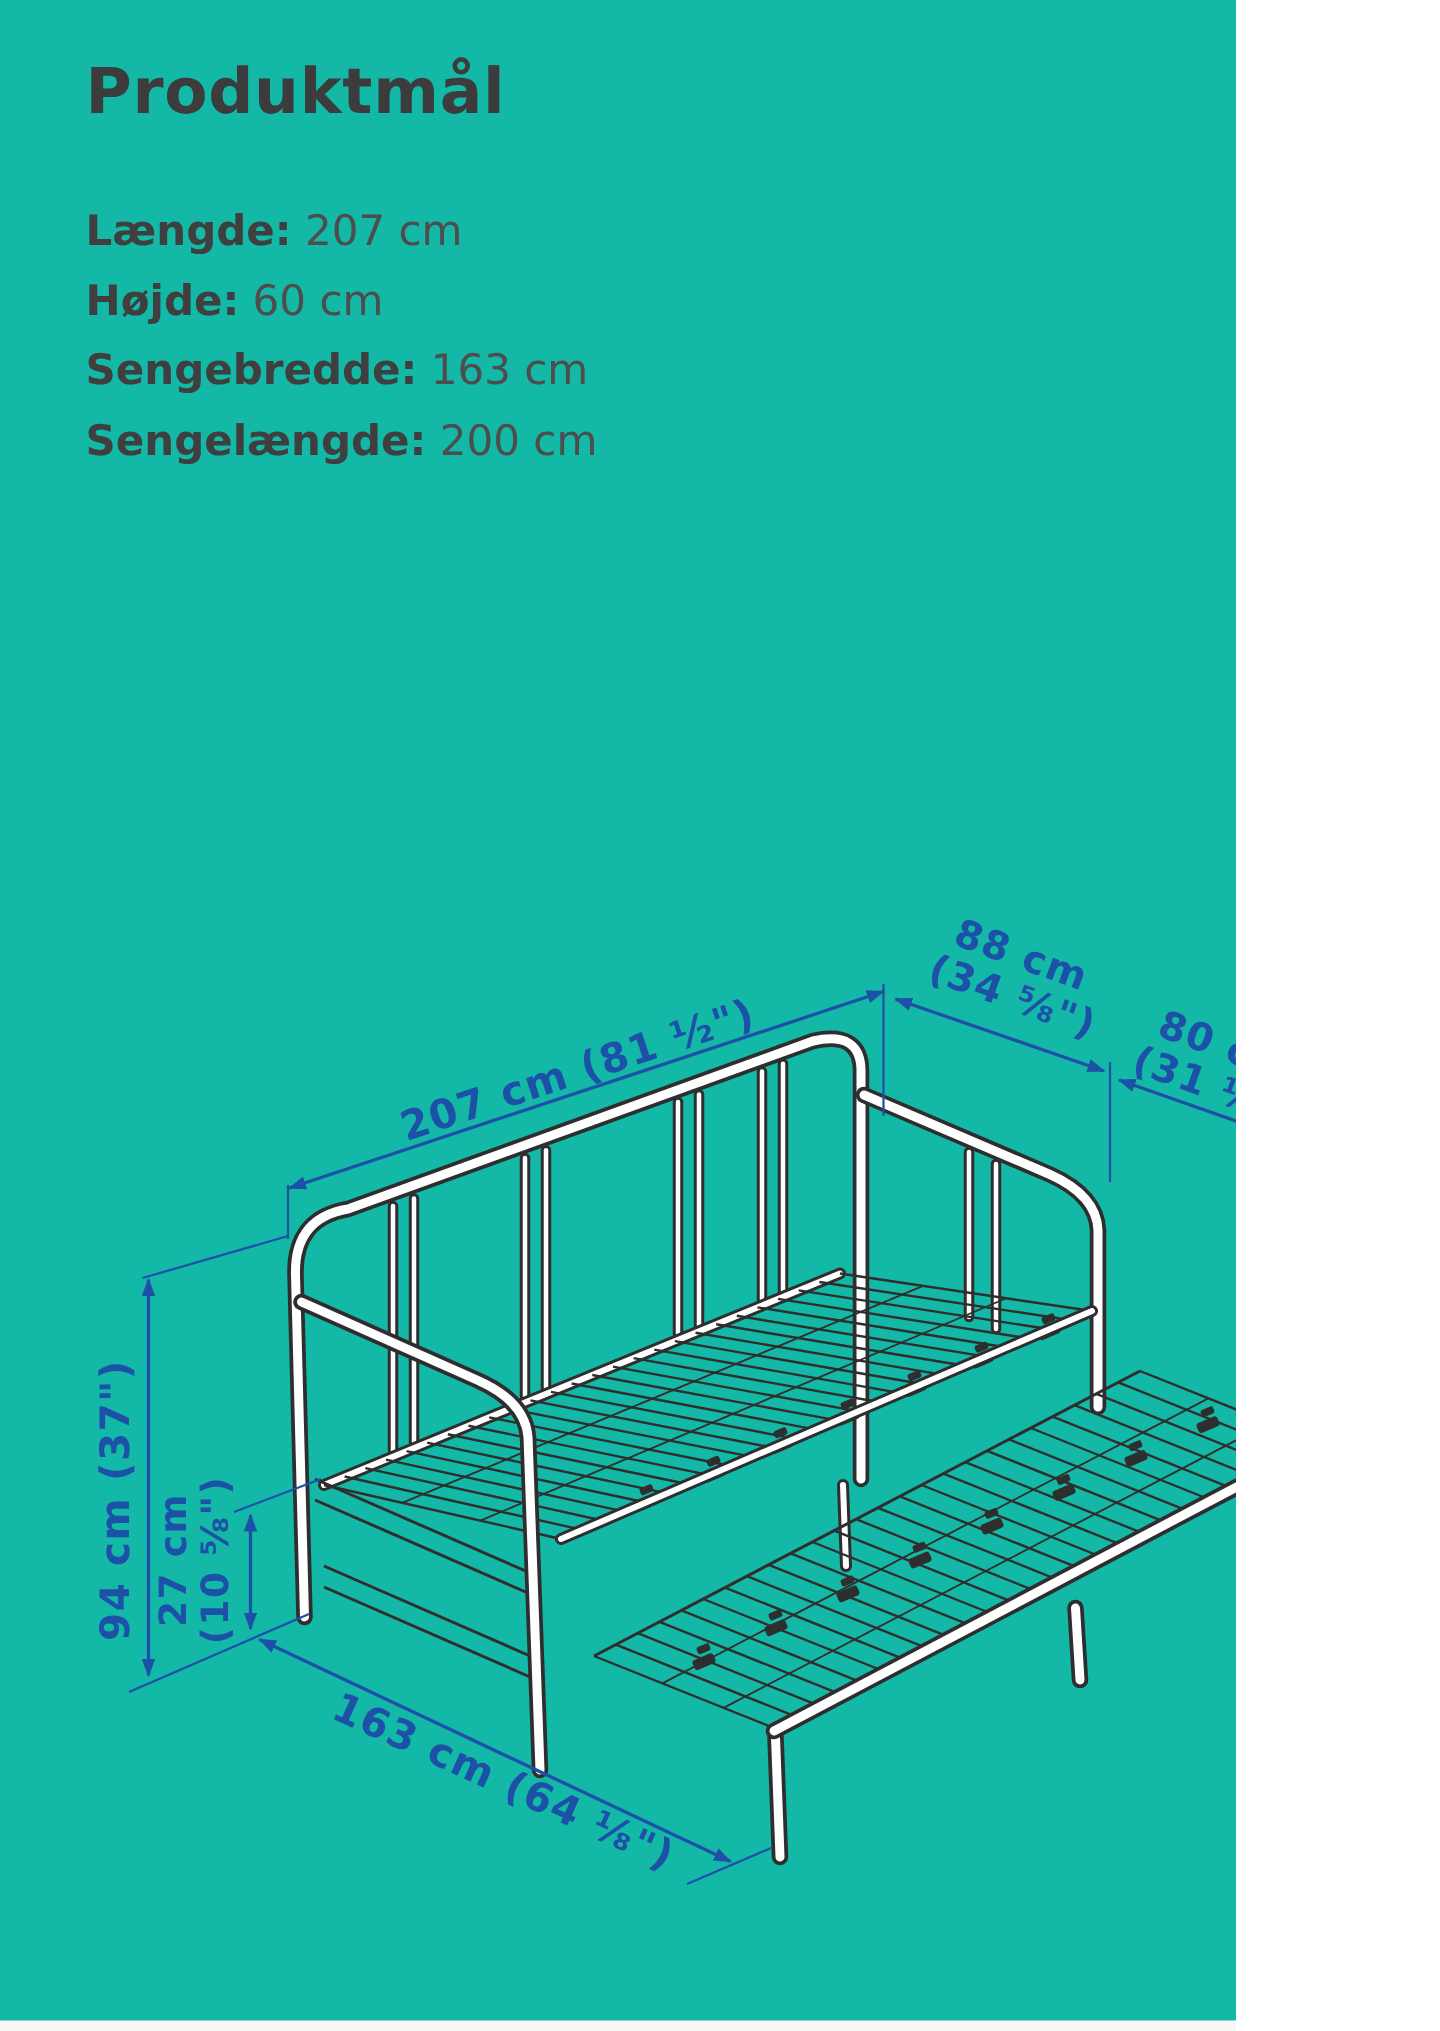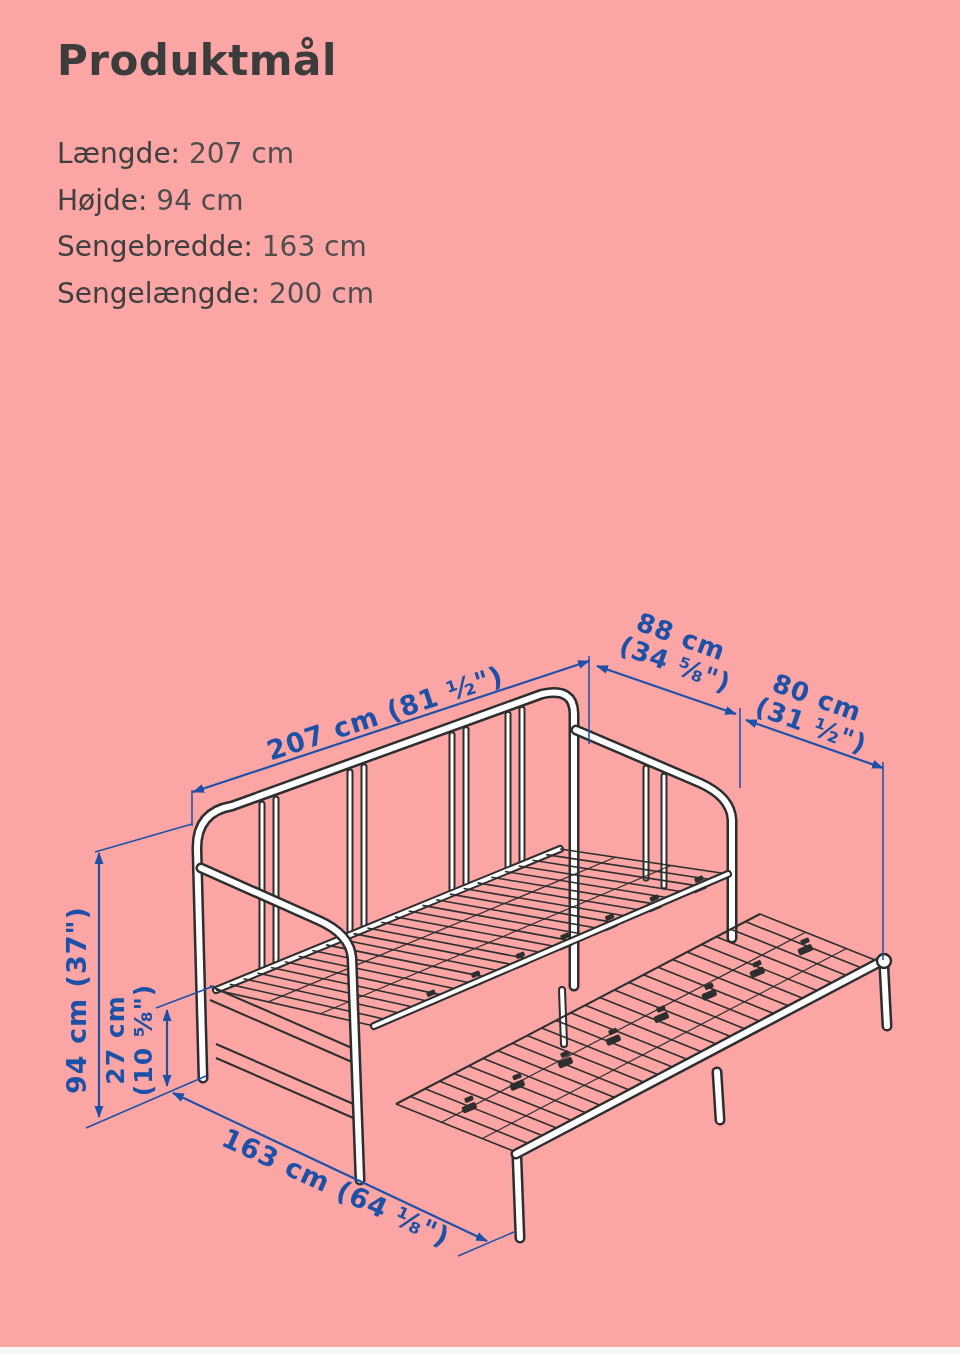--- a/index.html
+++ b/index.html
@@ -1,34 +1,34 @@
 <!DOCTYPE html>
 <html><head>
 <meta charset="utf-8">
 <style>
   html,body{margin:0;padding:0;background:#ffffff;}
   .page{
     position:relative;
-    width:960px;height:1354px;
-    background:#fca5a5;
+    width:824px;height:1354px;
+    background:#14b8a6;
     overflow:hidden;
     font-family:"DejaVu Sans","Liberation Sans",sans-serif;
   }
   .page-title{
     position:absolute;left:57px;top:36px;
     font-size:42px;font-weight:700;color:#3c3c3c;
     letter-spacing:0.5px;margin:0;
   }
   .spec-list{
     position:absolute;left:57px;top:131px;
     font-size:28px;color:#4a4a4a;
     line-height:46.7px;
   }
   .spec-row{white-space:nowrap;}
-  .spec-label{font-weight:400;color:#3f3f3f;}
+  .spec-label{font-weight:700;color:#3f3f3f;}
   .spec-value{font-weight:400;color:#4d4d4d;}
   .diagram-svg{position:absolute;left:0;top:0;}
   .bottom-strip{
     position:absolute;left:0;bottom:0;width:960px;height:7px;
     background:#f7f7f8;
   }
   
   .tube-o{fill:none;stroke:#2e2e2e;stroke-width:11;stroke-linejoin:round;stroke-linecap:round;}
   .tube-i{fill:none;stroke:#ffffff;stroke-width:6;stroke-linejoin:round;stroke-linecap:round;}
   .rail-o{fill:none;stroke:#2e2e2e;stroke-width:8;stroke-linecap:round;}
@@ -52,21 +52,21 @@
 </style>
 </head>
 <body>
 
 <div class="page">
 
   <h1 class="page-title">Produktmål</h1>
 
   <div class="spec-list">
     <div class="spec-row"><span class="spec-label">Længde:</span> <span class="spec-value">207 cm</span></div>
-    <div class="spec-row"><span class="spec-label">Højde:</span> <span class="spec-value">94 cm</span></div>
+    <div class="spec-row"><span class="spec-label">Højde:</span> <span class="spec-value">60 cm</span></div>
     <div class="spec-row"><span class="spec-label">Sengebredde:</span> <span class="spec-value">163 cm</span></div>
     <div class="spec-row"><span class="spec-label">Sengelængde:</span> <span class="spec-value">200 cm</span></div>
   </div>
 
   <svg class="diagram-svg" width="960" height="1354" viewBox="0 0 960 1354" xmlns="http://www.w3.org/2000/svg">
     <defs>
       <marker id="arw" markerWidth="13" markerHeight="11" refX="11" refY="4.5" orient="auto-start-reverse" markerUnits="userSpaceOnUse">
         <path d="M0,0 L12,4.5 L0,9 Z" fill="#1d51a8"></path>
       </marker>
       <path id="t-back" d="M 203,1078 L 197,850 Q 196,812 232,806 L 542,694 Q 574,687 574,714 L 574,986"></path>

